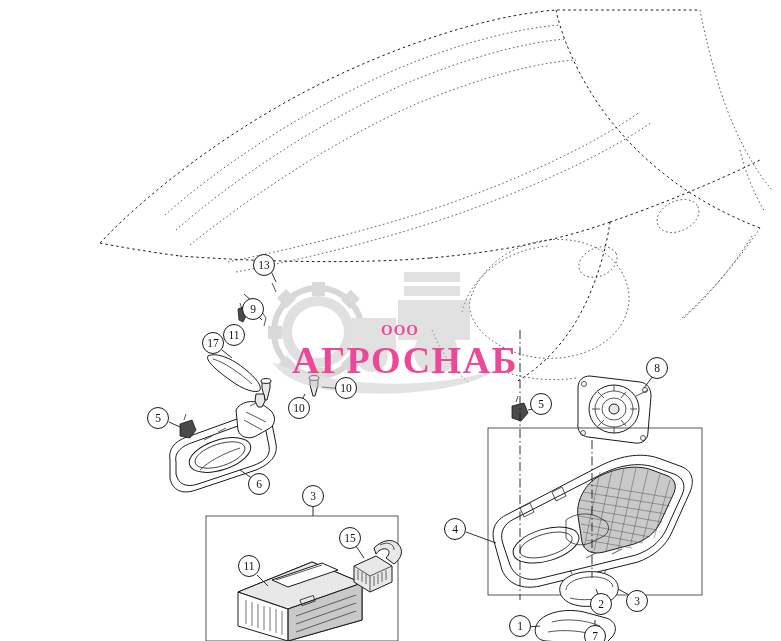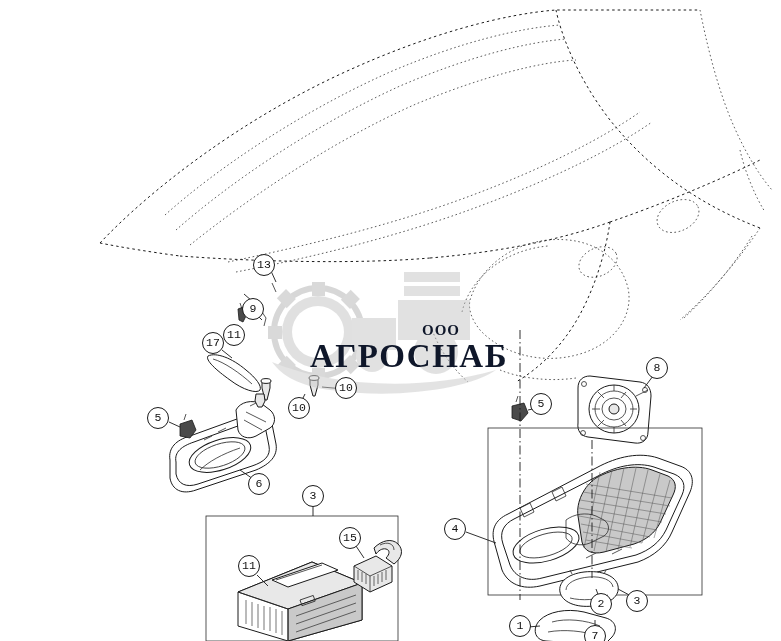--- a/index.html
+++ b/index.html
@@ -28,44 +28,44 @@
     position: absolute;
     width: 22px;
     height: 22px;
     border: 1.1px solid #1a1a1a;
     border-radius: 50%;
     background: #ffffff;
     color: #111111;
     font-size: 11.5px;
     line-height: 20px;
     text-align: center;
-    font-family: Liberation Mono, monospace;
+    font-family: Liberation Serif, serif;
     z-index: 30;
     box-sizing: border-box;
   }
   .wm {
     position: absolute;
     z-index: 20;
     pointer-events: none;
   }
   .wm-text {
     position: absolute;
     z-index: 21;
-    color: #0f172a;
+    color: #ec4899;
     font-family: "Liberation Serif", serif;
     font-weight: bold;
-    text-align: right;
+    text-align: center;
     pointer-events: none;
   }
   .wm-ooo {
     font-size: 15px;
     letter-spacing: 1px;
   }
   .wm-main {
-    font-size: 33px;
+    font-size: 38px;
     letter-spacing: 1.5px;
   }
 </style>
 </head>
 <body>
 
 <div id="page">
 
   <svg id="diagram-svg" viewBox="0 0 781 641" xmlns="http://www.w3.org/2000/svg">
     <defs>

